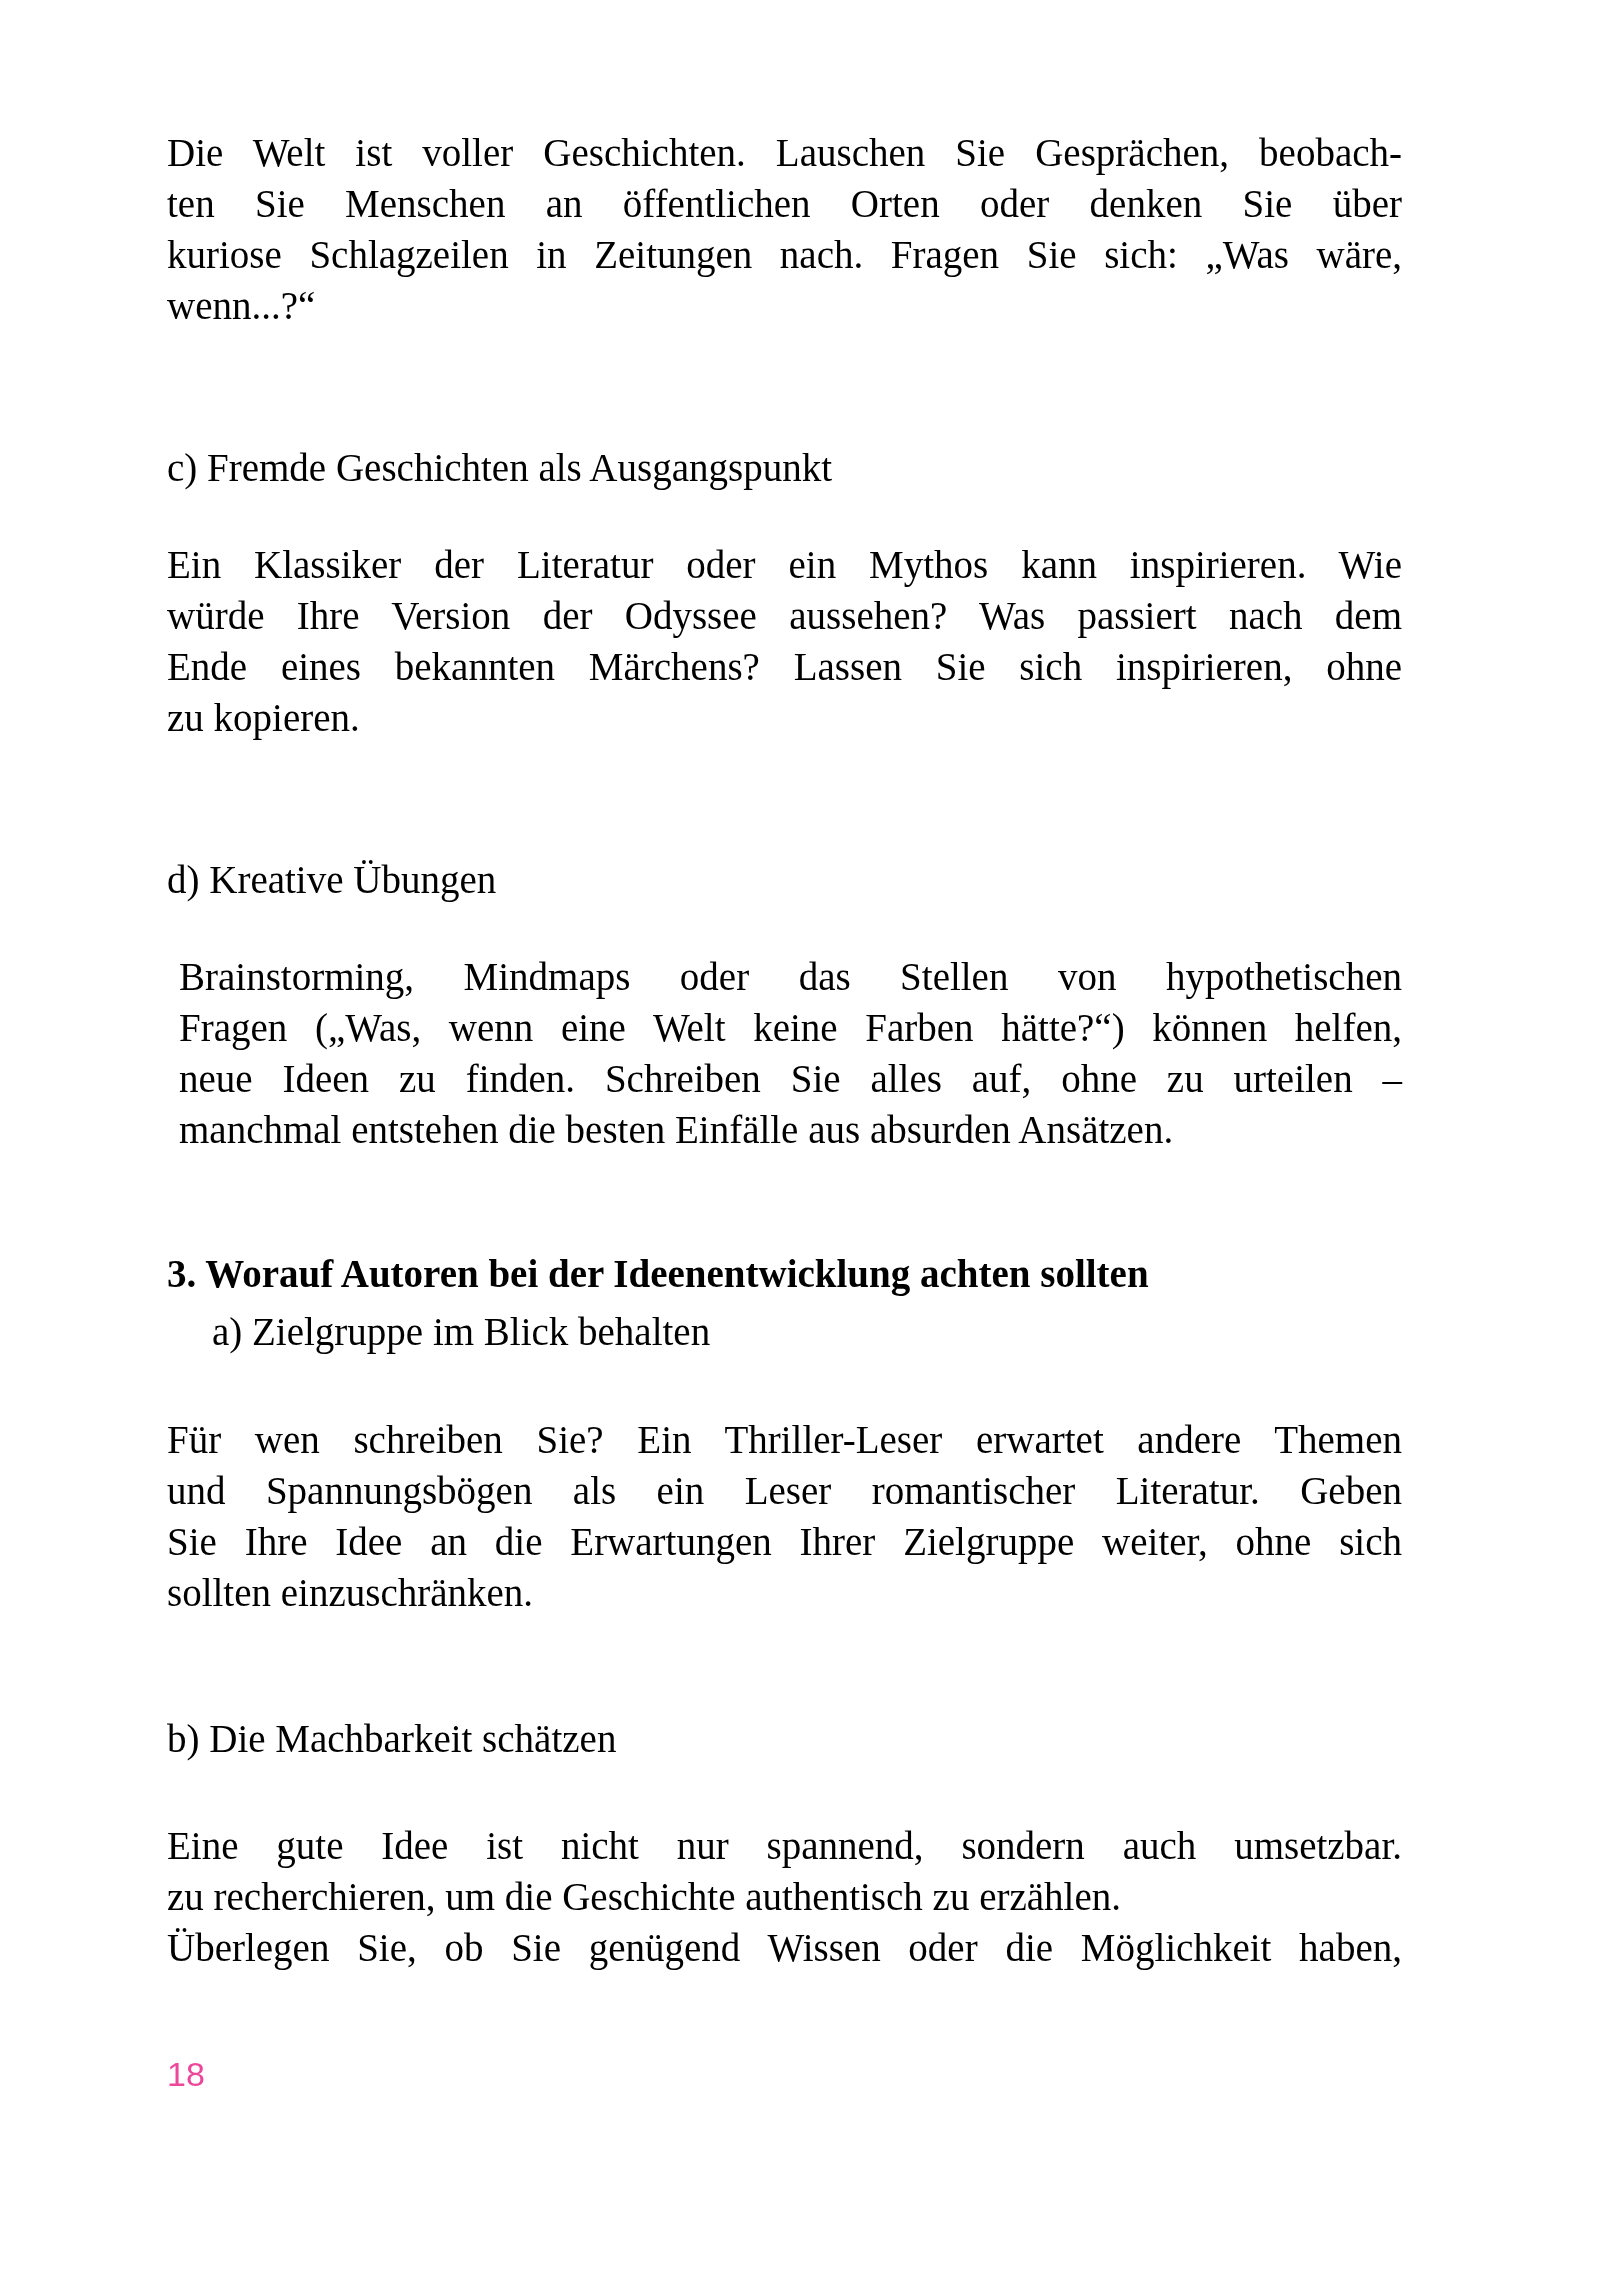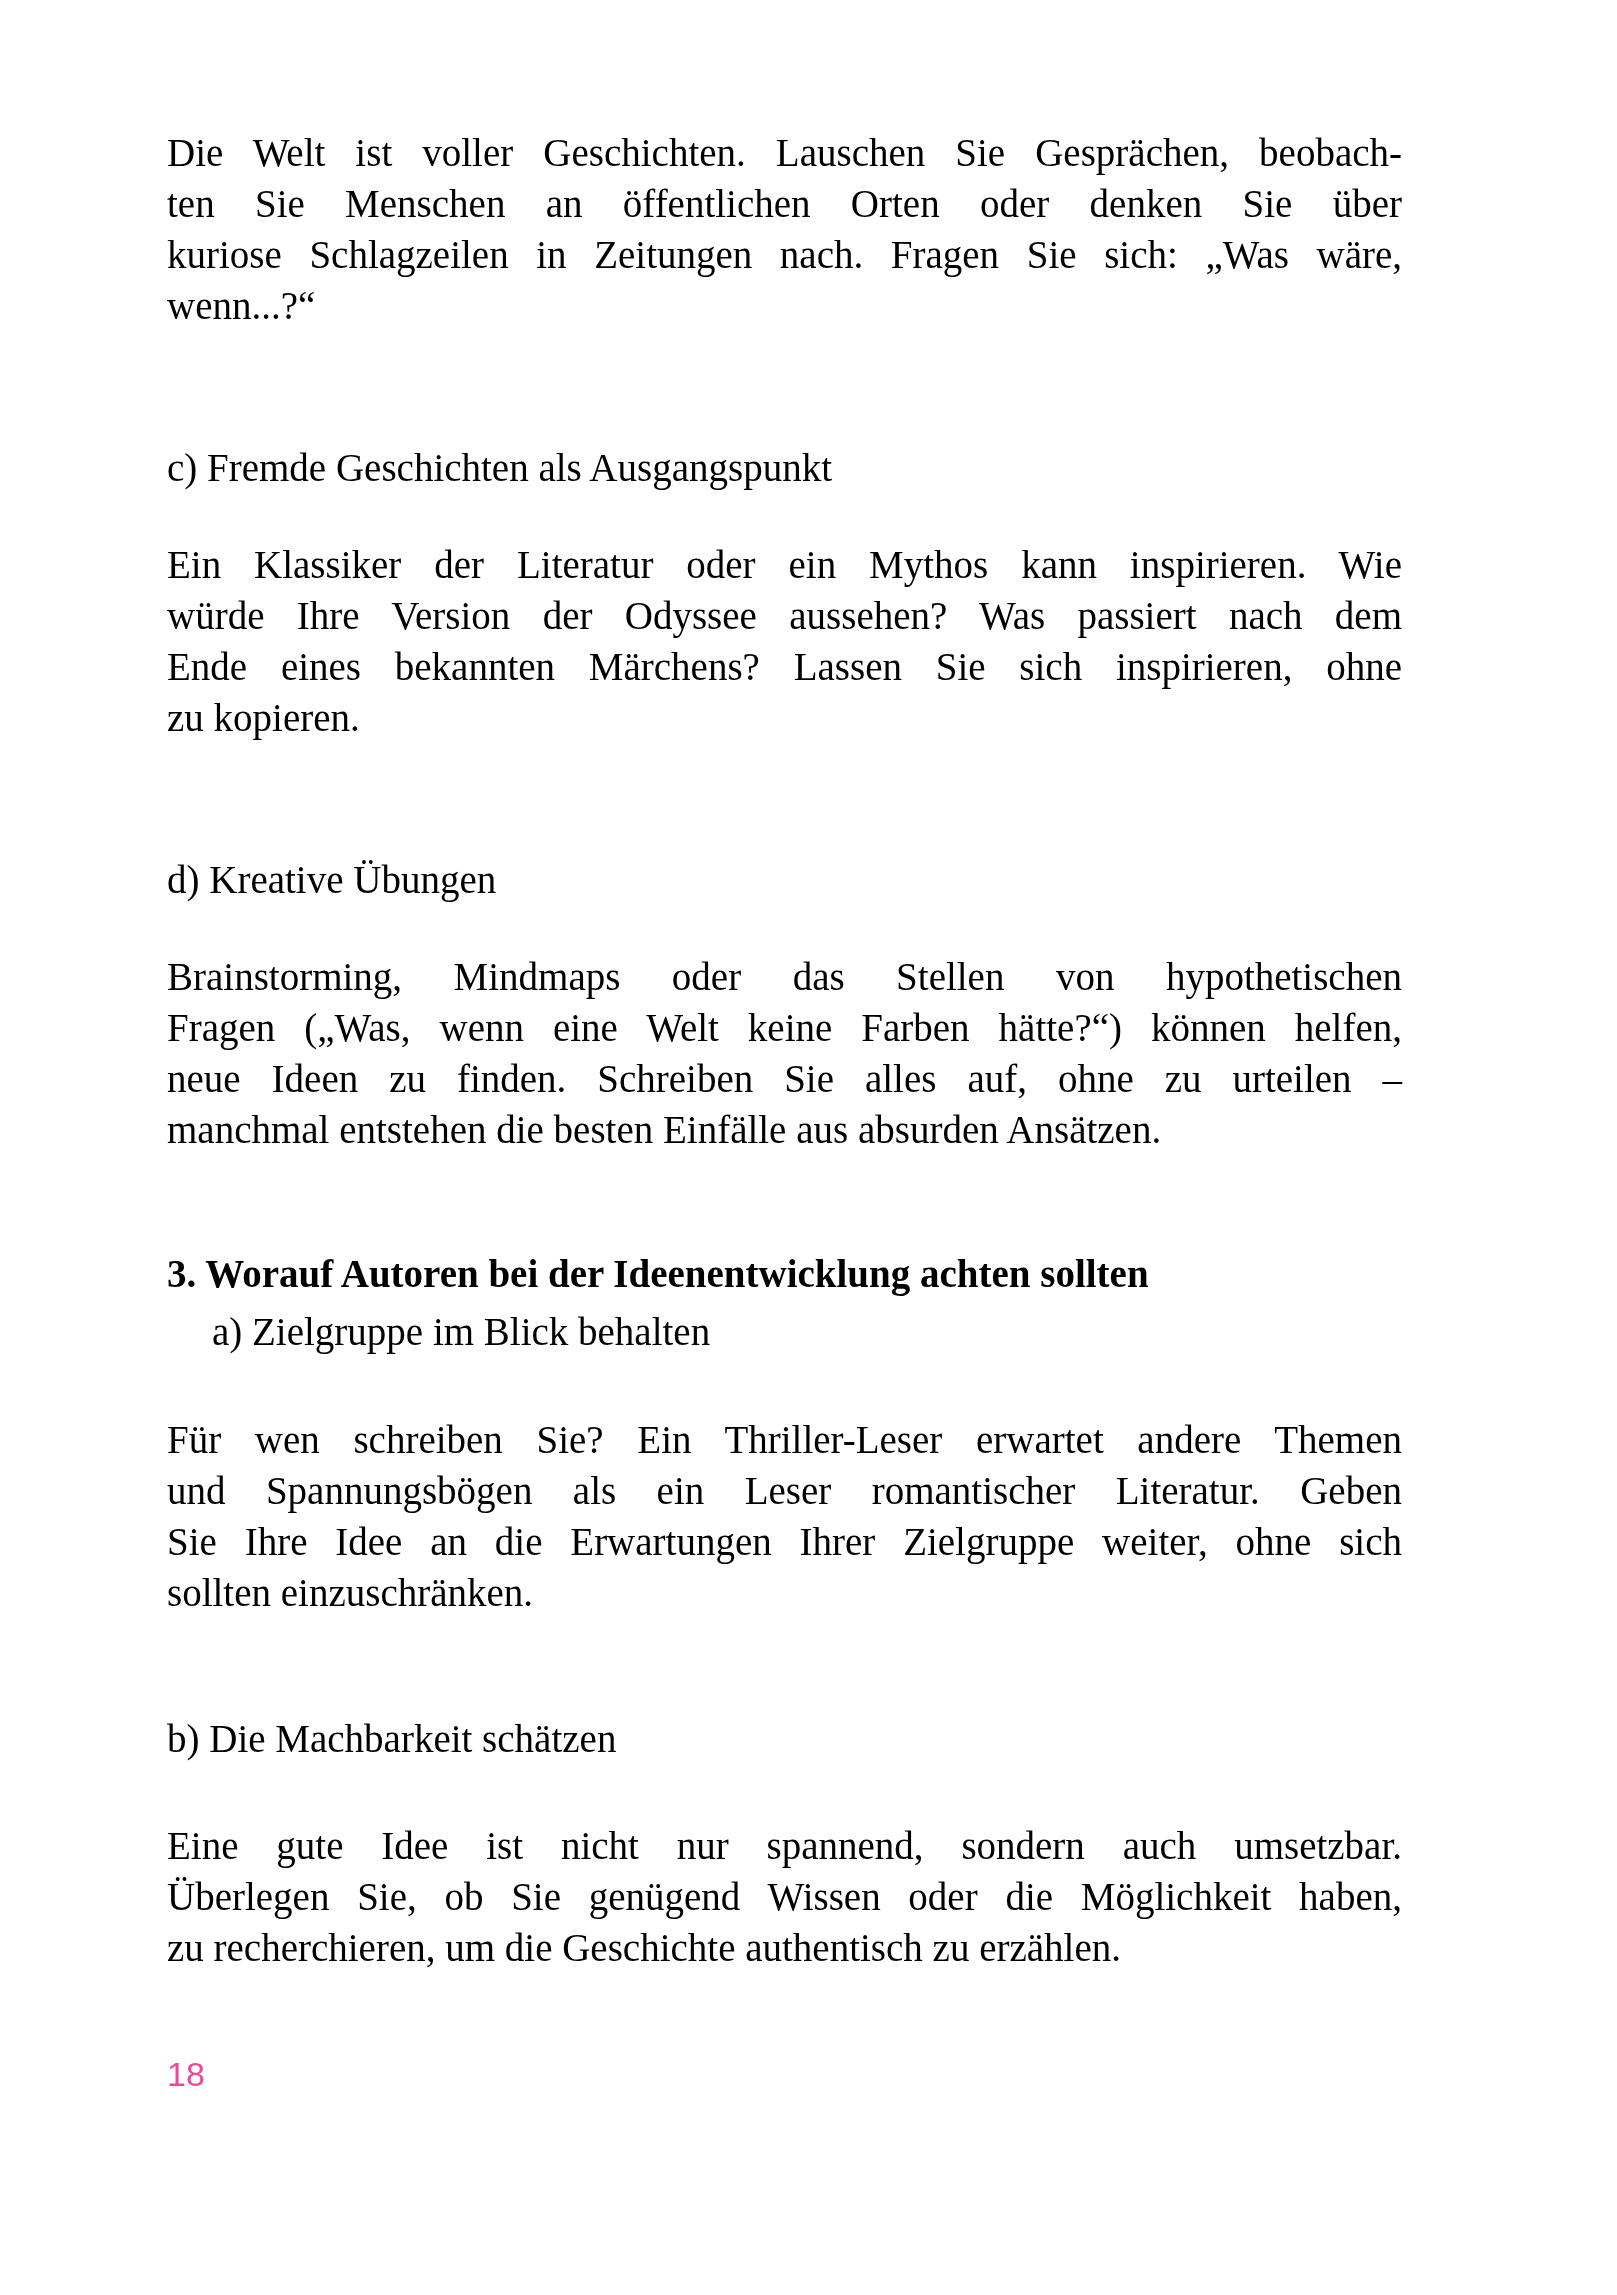--- a/index.html
+++ b/index.html
@@ -44,21 +44,21 @@
     white-space: nowrap;
   }
   .heading-bold { font-weight: 700; }
   .subheading { padding-left: 45px; }
 
   
   .m-p1 { margin-top: 0; }
   .m-hc { margin-top: 111px; }
   .m-p2 { margin-top: 46px; }
   .m-hd { margin-top: 111px; }
-  .m-p3 { margin-top: 46px; }
+  .m-p3 { margin-top: 46px; margin-left: 12px; }
   .m-h3 { margin-top: 93px; }
   .m-ha { margin-top: 7px; }
   .m-p4 { margin-top: 57px; }
   .m-hb { margin-top: 95px; }
   .m-p5 { margin-top: 56px; }
 
   .page-number {
     margin-top: 81px;
     font-family: "Liberation Sans", "DejaVu Sans", sans-serif;
     font-size: 34px;
@@ -104,21 +104,21 @@
       <div class="line">Für wen schreiben Sie? Ein Thriller-Leser erwartet andere Themen</div>
       <div class="line">und Spannungsbögen als ein Leser romantischer Literatur. Geben</div>
       <div class="line">Sie Ihre Idee an die Erwartungen Ihrer Zielgruppe weiter, ohne sich</div>
       <div class="line last">sollten einzuschränken.</div>
     </div>
 
     <div class="heading m-hb">b) Die Machbarkeit schätzen</div>
 
     <div class="para m-p5">
       <div class="line">Eine gute Idee ist nicht nur spannend, sondern auch umsetzbar.</div>
+      <div class="line last">zu recherchieren, um die Geschichte authentisch zu erzählen.</div>
       <div class="line">Überlegen Sie, ob Sie genügend Wissen oder die Möglichkeit haben,</div>
-      <div class="line last">zu recherchieren, um die Geschichte authentisch zu erzählen.</div>
     </div>
 
     <div class="page-number">18</div>
 
   </main>
 </div>
 
 
 </body></html>

